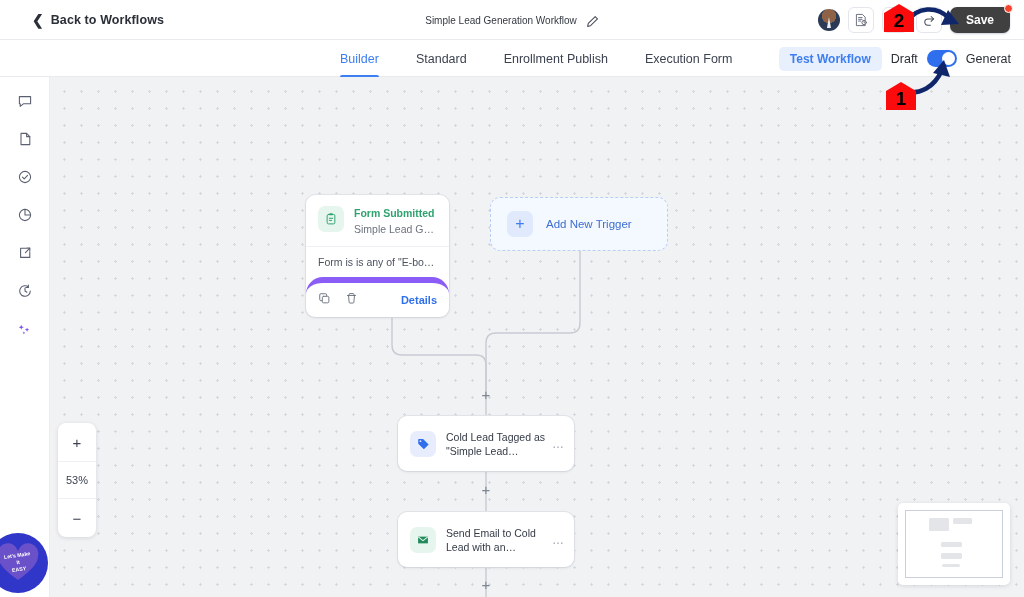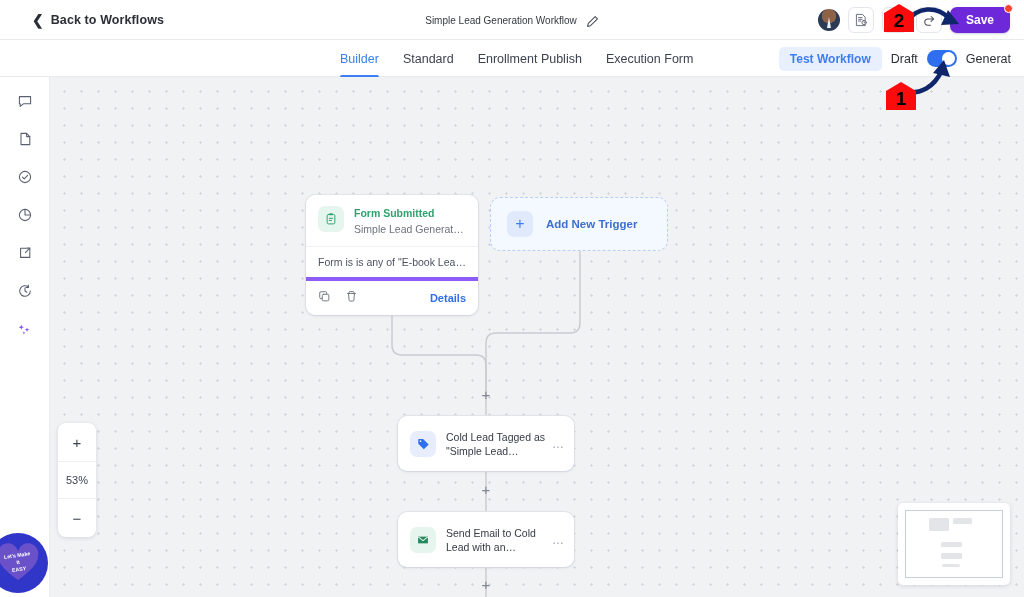--- a/index.html
+++ b/index.html
@@ -45,21 +45,21 @@
   .avatar::after{
     content:""; position:absolute; left:50%; top:8px; transform:translateX(-50%);
     width:4px; height:11px; background:#eceff3; clip-path: polygon(50% 0, 100% 100%, 0 100%);
   }
   .icon-btn {
     width: 26px; height: 26px; border: 1px solid #e3e6ec; border-radius: 6px;
     background: #fff; display: flex; align-items: center; justify-content: center;
     cursor: pointer;
   }
   .save-btn {
-    background: #6d28d9; color: #fff; font-size: 12px; font-weight: 600;
+    background: #404040; color: #fff; font-size: 12px; font-weight: 600;
     border-radius: 7px; padding: 6px 16px; cursor: pointer; position: relative;
     box-shadow: 0 1px 2px rgba(20,40,90,.22);
   }
   .save-dot {
     position: absolute; top: -3px; right: -3px; width: 9px; height: 9px;
     border-radius: 50%; background: #f5442e; border: 1.5px solid #fff;
   }
 
   
   .subheader {
@@ -68,21 +68,21 @@
   }
   .builder-select {
     position: absolute; left: 26px; top: 6px;
     width: 128px; height: 25px; border: 1px solid #dfe3ea; border-radius: 13px;
     display: flex; align-items: center; justify-content: space-between;
     padding: 0 11px; background: #fff; cursor: pointer;
   }
   .builder-select span { font-size: 11.5px; color: #6b7280; }
   .tabs {
     position: absolute; left: 340px; top: 0; height: 37px;
-    display: flex; align-items: center; gap: 24px;
+    display: flex; align-items: center; gap: 37px;
   }
   .tab {
     font-size: 12.5px; color: #3c4250; cursor: pointer; height: 37px;
     display: flex; align-items: center; position: relative;
   }
   .tab.active { color: #3d7ef0; }
   .tab.active::after {
     content: ""; position: absolute; bottom: 0; left: 0; right: 0; height: 2px;
     background: #3d7ef0; border-radius: 2px 2px 0 0;
   }
@@ -141,22 +141,22 @@
   .node-sub {
     font-size: 10.5px; color: #6c727e; line-height: 1.35; margin-top: 2px;
     white-space: nowrap; overflow: hidden; text-overflow: ellipsis;
   }
   .node-body {
     border-top: 1px solid #eef0f3; padding: 9px 12px;
     font-size: 10.5px; color: #4b5260;
     white-space: nowrap; overflow: hidden; text-overflow: ellipsis;
   }
   .node-foot {
-    border-top: 4px solid #8b5cf6; padding: 8px 12px;
-    display: flex; align-items: center; gap: 14px;
+    border-top: 6px solid #8b5cf6; padding: 8px 12px;
+    display: flex; align-items: center; gap: 14px; border-radius: 17px;
   }
   .node-foot .spacer { flex: 1; }
   .details-link { font-size: 11px; font-weight: 700; color: #2f6fed; cursor: pointer; }
 
   .node-2line {
     font-size: 10.5px; color: #343a45; line-height: 1.34;
     display: -webkit-box; -webkit-line-clamp: 2; -webkit-box-orient: vertical;
     overflow: hidden;
   }
   .ellip { position: absolute; right: 9px; top: 50%; transform: translateY(-50%);
@@ -165,21 +165,21 @@
   .add-trigger {
     position: absolute; border: 1.4px dashed #b9cdf6; border-radius: 10px;
     background: #f4f8ff; display: flex; align-items: center; gap: 13px; padding: 0 16px;
     cursor: pointer;
   }
   .add-plus-box {
     width: 26px; height: 26px; border-radius: 7px; background: #e0eafc;
     display: flex; align-items: center; justify-content: center;
     color: #3d7ef0; font-size: 16px; line-height: 1;
   }
-  .add-trigger span.lbl { font-size: 11.5px; font-weight: 700; color: #3d6fd0; }
+  .add-trigger span.lbl { font-size: 11.5px; font-weight: 400; color: #3d6fd0; }
 
   .plus-handle {
     position: absolute; width: 14px; height: 14px; color: #7f8793;
     font-size: 15px; line-height: 14px; text-align: center; cursor: pointer;
     font-family: "Liberation Sans", sans-serif;
   }
 
   
   .zoom-ctl {
     position: absolute; left: 8px; bottom: 60px; width: 38px;
@@ -358,21 +358,21 @@
         <path d="M530 174 V 246 Q 530 256 520 256 H 446 Q 436 256 436 266 V 318"></path>
 
         <path d="M436 318 V 338"></path>
 
         <path d="M436 394 V 437"></path>
 
         <path d="M436 490 V 531"></path>
       </g>
     </svg>
 
-    <div class="node" style="left:256px; top:118px; width:172px;">
+    <div class="node" style="left:256px; top:118px; width:143px;">
       <div class="node-head">
         <div class="node-ico ico-green">
           <svg viewBox="0 0 20 20" width="14" height="14" fill="none" stroke="#2fa36f" stroke-width="1.4" stroke-linecap="round" stroke-linejoin="round">
             <rect x="4.5" y="3.5" width="11" height="13.5" rx="2"></rect>
             <rect x="7.5" y="1.8" width="5" height="3" rx="1.2" fill="#2fa36f" stroke="none"></rect>
             <path d="M7.6 9h4.8M7.6 12h3.2"></path>
           </svg>
         </div>
         <div class="node-txt">
           <div class="node-title-green">Form Submitted</div>

